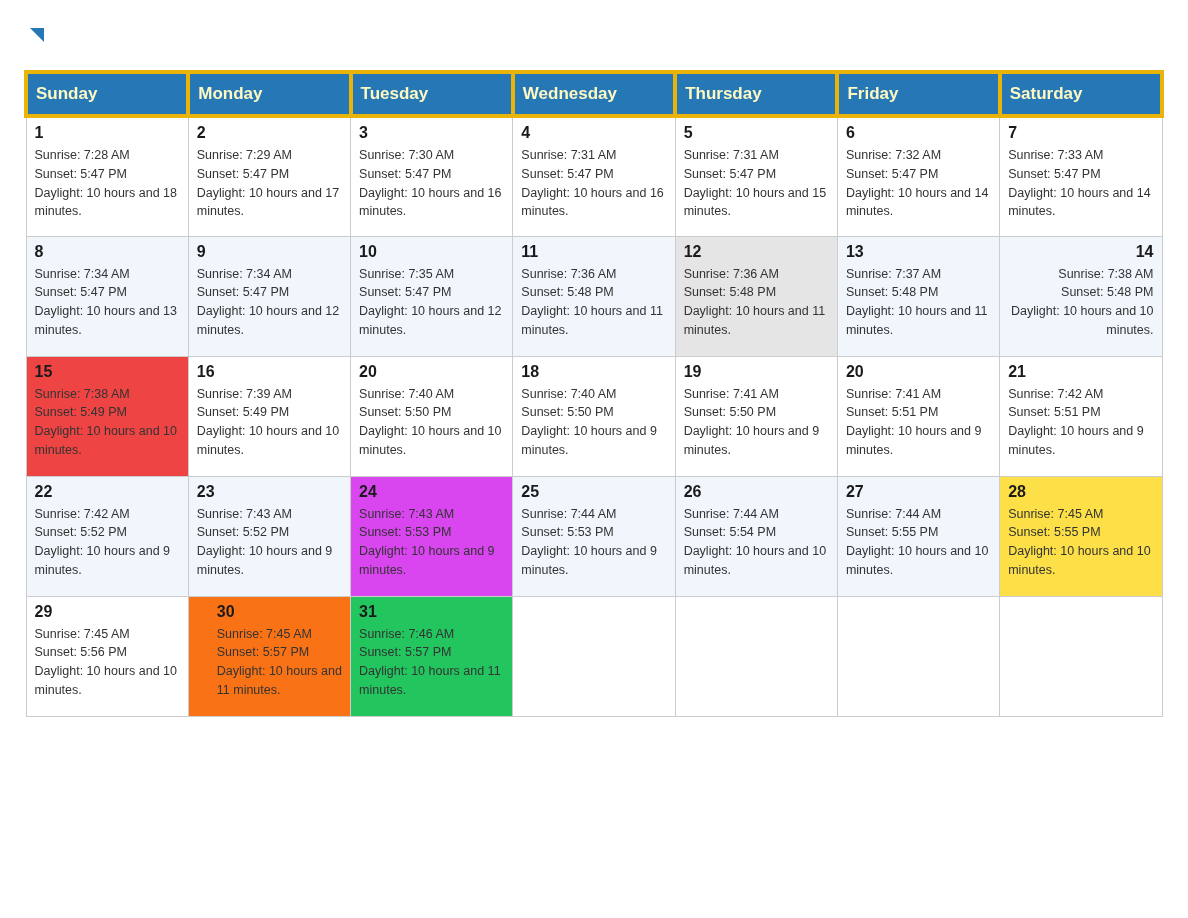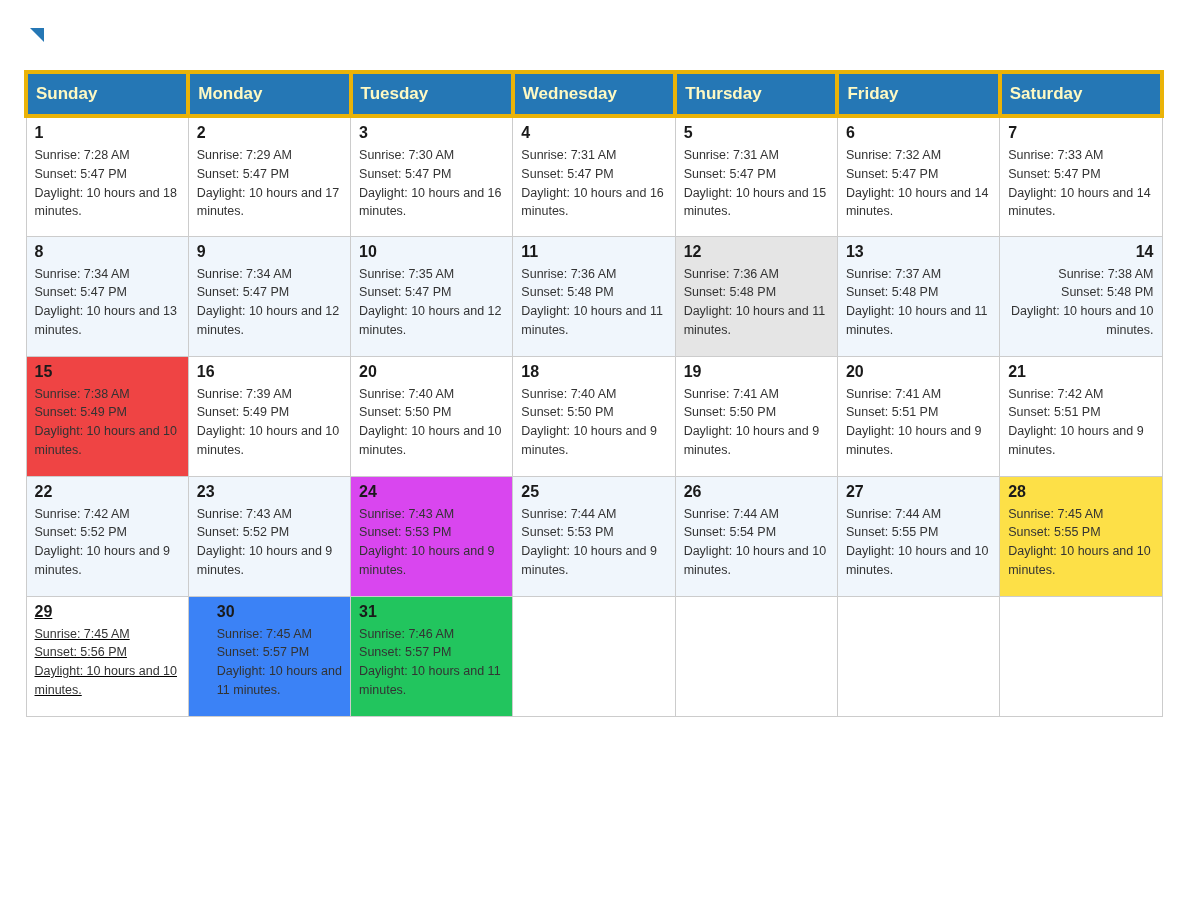--- a/index.html
+++ b/index.html
@@ -361,29 +361,29 @@
         <td style="background-color: #fde047;">
           <span class="day-number">28</span>
           <div class="day-info">
             Sunrise: 7:45 AM<br>
             Sunset: 5:55 PM<br>
             Daylight: 10 hours and 10 minutes.
           </div>
         </td>
       </tr>
       <tr>
-        <td style="background-color: rgb(255, 255, 255); text-decoration: underline;">
+        <td style="background-color: rgb(255, 255, 255);">
           <span class="day-number">29</span>
           <div class="day-info">
             Sunrise: 7:45 AM<br>
             Sunset: 5:56 PM<br>
             Daylight: 10 hours and 10 minutes.
           </div>
         </td>
-        <td style="background-color: #3b82f6; padding-left: 28px;">
+        <td style="background-color: #f97316; padding-left: 28px;">
           <span class="day-number">30</span>
           <div class="day-info">
             Sunrise: 7:45 AM<br>
             Sunset: 5:57 PM<br>
             Daylight: 10 hours and 11 minutes.
           </div>
         </td>
         <td style="background-color: #22c55e;">
           <span class="day-number">31</span>
           <div class="day-info">

